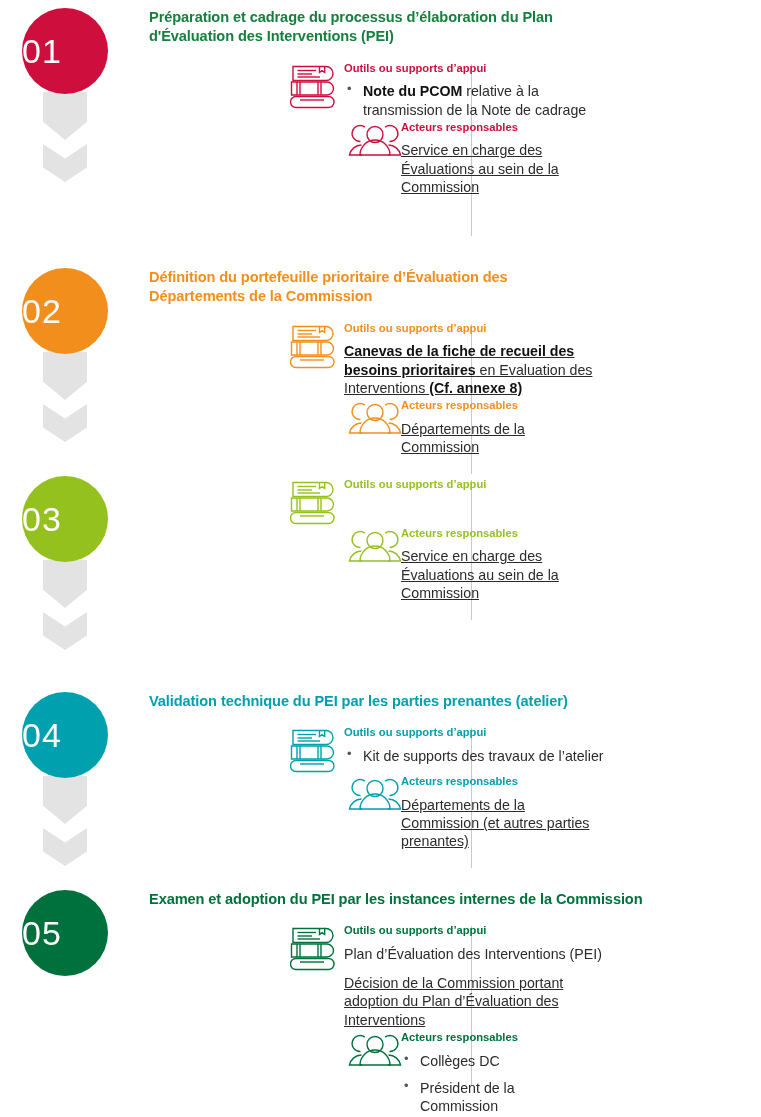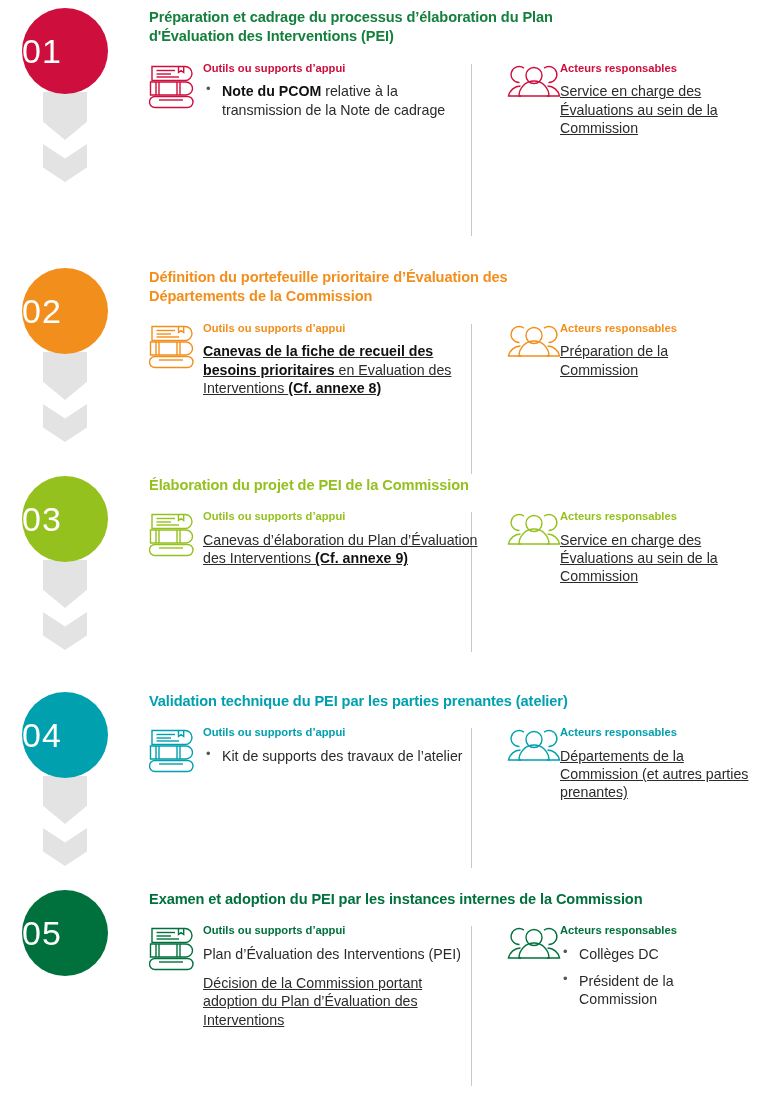--- a/index.html
+++ b/index.html
@@ -80,21 +80,22 @@
     font-size: 14.6px;
     font-weight: bold;
     line-height: 1.33;
     letter-spacing: -0.1px;
     margin-bottom: 13px;
     max-width: 452px;
   }
   .cols {
     position: relative;
     display: flex;
-    align-items: flex-start;
+    align-items: center;
+    flex-direction: column;
   }
   .col {
     position: relative;
     display: flex;
     align-items: flex-start;
   }
   .col-tools { width: 330px; }
   .col-actors { width: 270px; padding-left: 27px; }
 
   .divider {
@@ -255,38 +256,37 @@
                   <circle cx="28" cy="12.5" r="8"></circle>
                   <path d="M13.5 19.5 a8 8 0 1 1 4.4 -14.4"></path>
                   <path d="M42.5 19.5 a8 8 0 1 0 -4.4 -14.4"></path>
                   <path d="M15 33 H2.5 a12.5 12.5 0 0 1 12 -10"></path>
                   <path d="M41 33 H53.5 a12.5 12.5 0 0 0 -12 -10"></path>
                   <path d="M13 33 a15 15 0 0 1 30 0 Z"></path>
                 </svg>
               </div>
               <div class="col-body">
                 <div class="col-label" style="color:#F28F1C">Acteurs responsables</div>
-                <p class="para">Préparation de la Commission</p>
+                <p class="para">Départements de la Commission</p>
               </div>
             </div>
           </div>
         </div>
       </div>
       <div class="step" style="top:476px">
         <div class="rail">
           <div class="circle" style="background:#95C11F">
             <span class="circle-num">03</span>
           </div>
           <div class="chevrons">
             <div class="chev" style="height:48px"></div>
             <div class="chev short" style="height:38px"></div>
           </div>
         </div>
         <div class="content">
-          <div class="step-title" style="color:#95C11F;max-width:460px">Élaboration du projet de PEI de la Commission</div>
           <div class="cols">
             <div class="divider" style="height:140px"></div>
             <div class="col col-tools">
               <div class="icon-wrap">
                 <svg width="50" height="46" viewBox="0 0 50 46" fill="none" stroke="#95C11F" stroke-width="1.4">
                   <path d="M3 3.5 H36 a7 7 0 0 1 0 14 H3 Z"></path>
                   <path d="M7.5 7.5 H26"></path>
                   <path d="M7.5 11 H22"></path>
                   <path d="M7.5 14 H30"></path>
                   <path d="M29.5 3.5 v6 l2.6 -1.8 l2.6 1.8 v-6"></path>
@@ -294,21 +294,20 @@
                   <path d="M7 19 v13"></path>
                   <path d="M10 19 v13"></path>
                   <path d="M28 19 v13"></path>
                   <path d="M31 19 v13"></path>
                   <path d="M6 33.5 H38.5 a5.5 5.5 0 0 1 0 11 H6 a5.5 5.5 0 0 1 0 -11 Z"></path>
                   <path d="M10 37 H34"></path>
                 </svg>
               </div>
               <div class="col-body">
                 <div class="col-label" style="color:#95C11F">Outils ou supports d’appui</div>
-                <p class="para">Canevas d’élaboration du Plan d’Évaluation des Interventions <b>(Cf. annexe 9)</b></p>
               </div>
             </div>
             <div class="col col-actors">
               <div class="icon-wrap">
                 <svg width="56" height="42" viewBox="0 0 56 42" fill="none" stroke="#95C11F" stroke-width="1.4">
                   <circle cx="28" cy="12.5" r="8"></circle>
                   <path d="M13.5 19.5 a8 8 0 1 1 4.4 -14.4"></path>
                   <path d="M42.5 19.5 a8 8 0 1 0 -4.4 -14.4"></path>
                   <path d="M15 33 H2.5 a12.5 12.5 0 0 1 12 -10"></path>
                   <path d="M41 33 H53.5 a12.5 12.5 0 0 0 -12 -10"></path>

